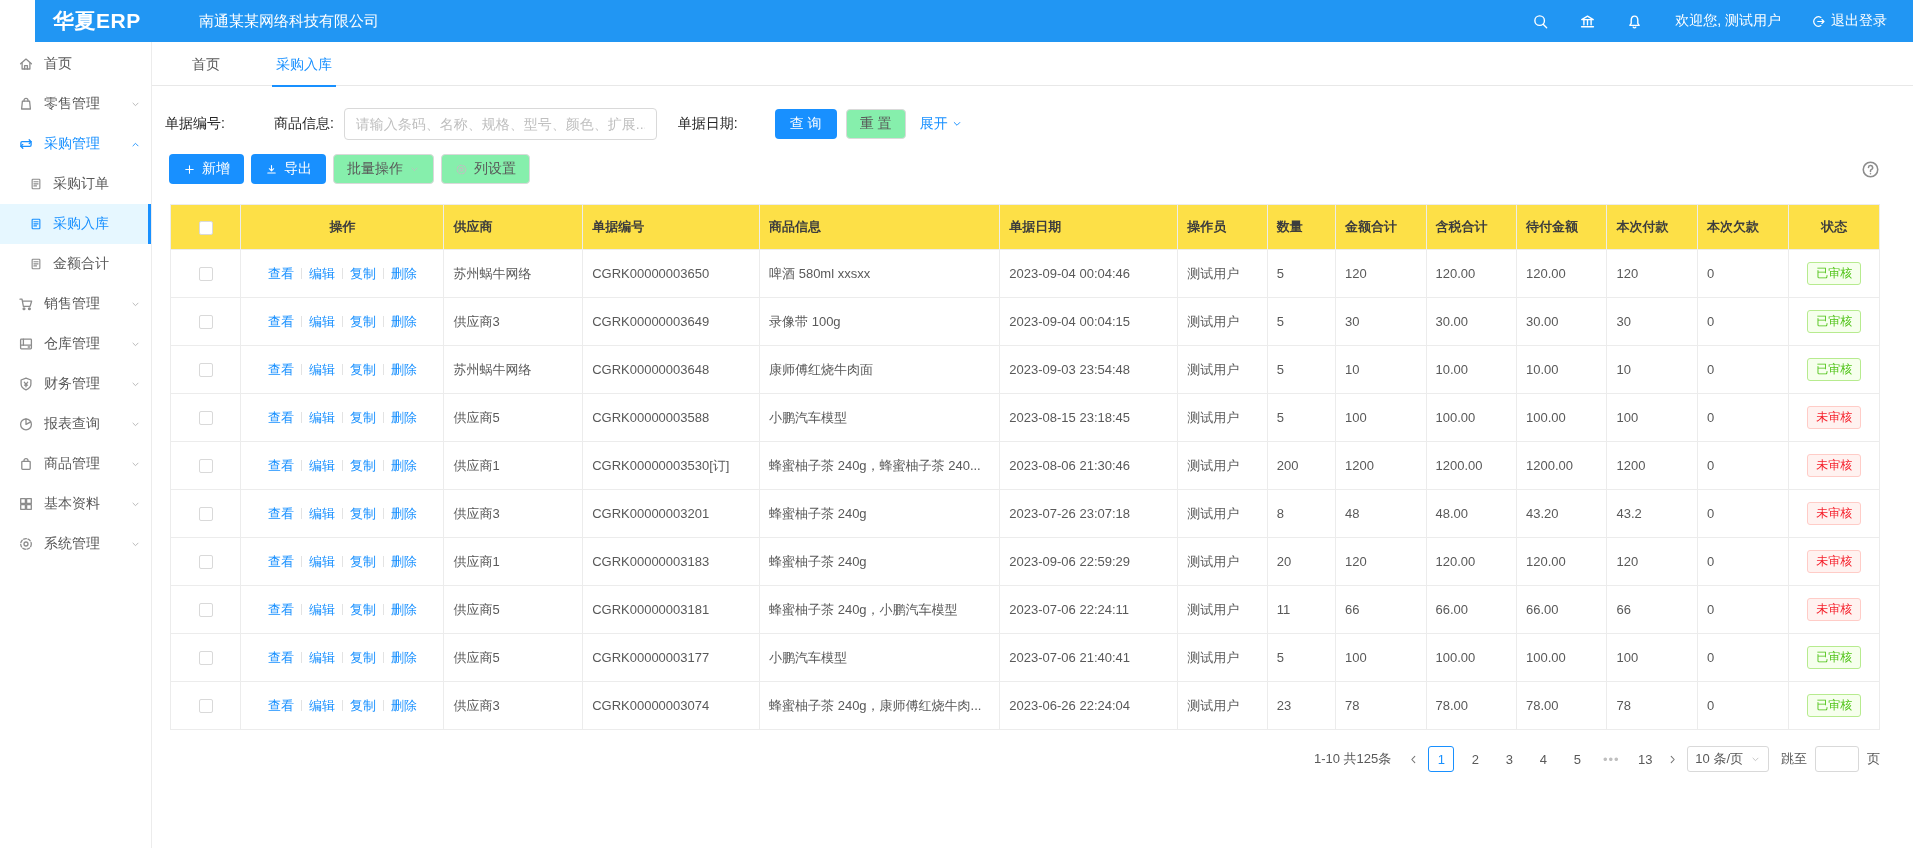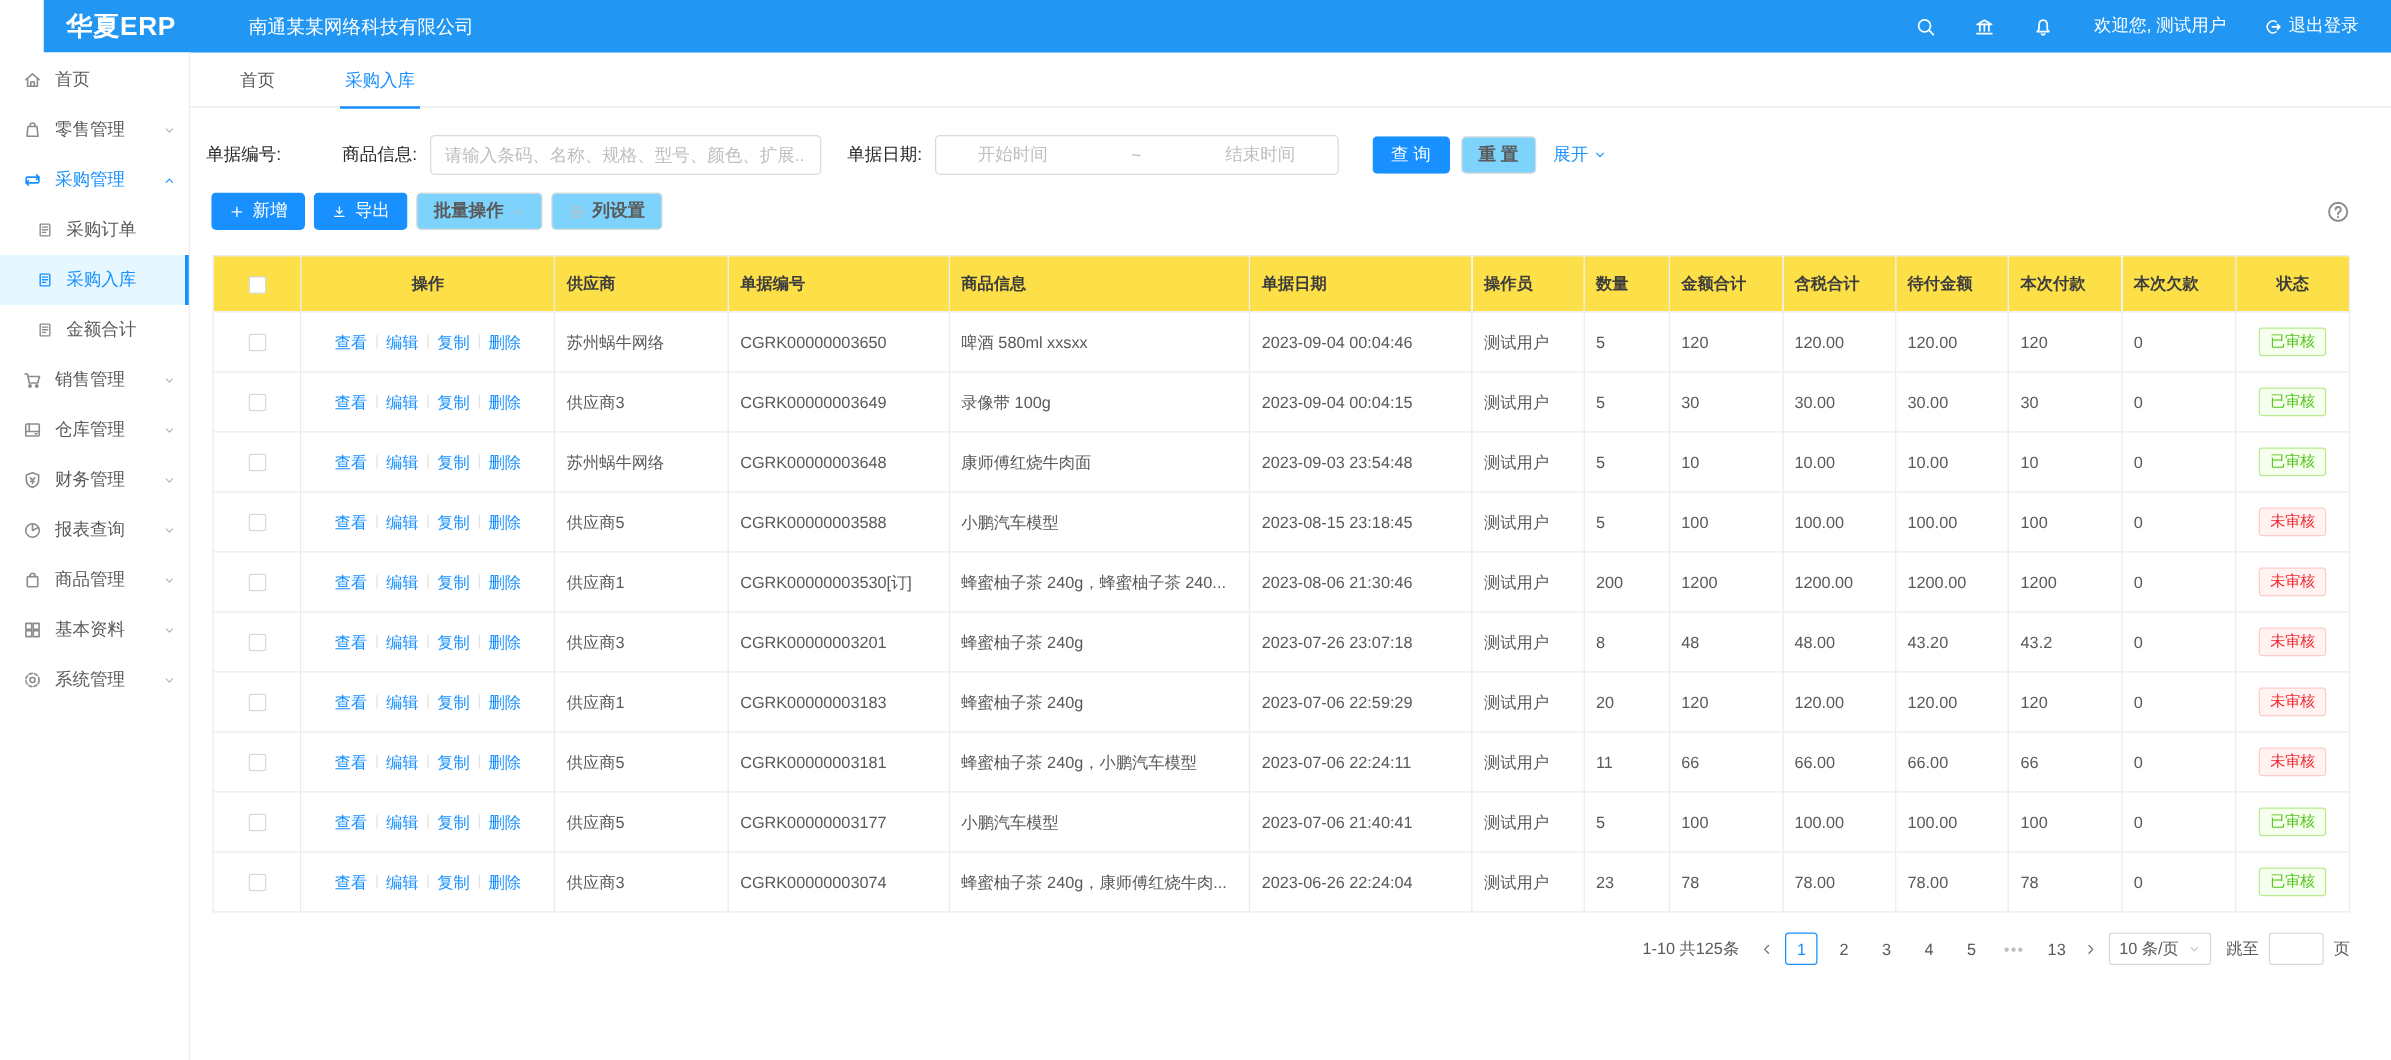--- a/index.html
+++ b/index.html
@@ -46,21 +46,21 @@
   .f-label{margin-right:10px;white-space:nowrap;}
   .f-input{height:32px;border:1px solid #d9d9d9;border-radius:4px;padding:0 11px;font-size:14px;color:#595959;font-family:inherit;outline:none;}
   .f-input::placeholder{color:#bfbfbf;}
   .bill-input{width:294px;}
   .goods-input{width:313px;}
   .g2{margin-left:39px;}
   .g3{margin-left:21px;}
   .date-range{width:323px;height:32px;border:1px solid #d9d9d9;border-radius:4px;display:flex;align-items:center;justify-content:space-around;color:#bfbfbf;font-size:14px;cursor:text;}
   .btn{height:30px;border-radius:4px;font-size:14px;display:inline-flex;align-items:center;justify-content:center;cursor:pointer;border:1px solid transparent;font-family:inherit;white-space:nowrap;}
   .btn-primary{background:var(--primary);color:#fff;}
-  .btn-default{background:#7dd3fc;border-color:#d9d9d9;color:#595959;font-weight:bold;}
+  .btn-default{background:#86efac;border-color:#d9d9d9;color:#595959;}
   .search-btn{width:62px;margin-left:27px;}
   .reset-btn{width:60px;margin-left:9px;}
   .expand{color:var(--primary);margin-left:14px;display:flex;align-items:center;gap:3px;cursor:pointer;font-size:14px;}
 
   
   .actions-row{display:flex;align-items:center;margin:14px 33px 0 17px;}
   .act-btn{padding:0 13px;gap:6px;}
   .act-btn + .act-btn{margin-left:7px;}
   .mut{color:#bfbfbf;line-height:0;}
   .help{margin-left:auto;color:#8c8c8c;cursor:pointer;line-height:0;}
@@ -283,25 +283,20 @@
     <div class="tabbar" id="tabs">
         <span class="tab">首页</span>
         <span class="tab active">采购入库</span>
       </div>
 
     <div class="filter">
       <span class="f-label">单据编号:</span>
       <span class="f-label g2">商品信息:</span>
       <input class="f-input goods-input" placeholder="请输入条码、名称、规格、型号、颜色、扩展..." style="">
       <span class="f-label g3">单据日期:</span>
-      <div class="date-range">
-        <span>开始时间</span>
-        <span>~</span>
-        <span>结束时间</span>
-      </div>
       <button class="btn btn-primary search-btn">查 询</button>
       <button class="btn btn-default reset-btn">重 置</button>
       <span class="expand">
         <span>展开</span>
         <span style="line-height:0;"><svg width="12" height="12" viewBox="0 0 16 16" fill="none" stroke="currentColor" stroke-width="1.3" stroke-linecap="round" stroke-linejoin="round">
               <path d="M4.3 6 L8 9.7 L11.7 6"></path>
             </svg></span>
       </span>
     </div>
 
@@ -470,21 +465,21 @@
               <td>43.2</td>
               <td>0</td>
               <td class="col-status"><span class="badge unapproved">未审核</span></td>
             </tr>
             <tr>
               <td class="col-cb"><span class="cb"></span></td>
               <td class="col-op"><a class="op-link">查看</a><span class="sep"></span><a class="op-link">编辑</a><span class="sep"></span><a class="op-link">复制</a><span class="sep"></span><a class="op-link">删除</a></td>
               <td>供应商1</td>
               <td>CGRK00000003183</td>
               <td>蜂蜜柚子茶 240g</td>
-              <td>2023-07-06 22:59:29</td>
+              <td>2023-09-06 22:59:29</td>
               <td>测试用户</td>
               <td>20</td>
               <td>120</td>
               <td>120.00</td>
               <td>120.00</td>
               <td>120</td>
               <td>0</td>
               <td class="col-status"><span class="badge unapproved">未审核</span></td>
             </tr>
             <tr>

